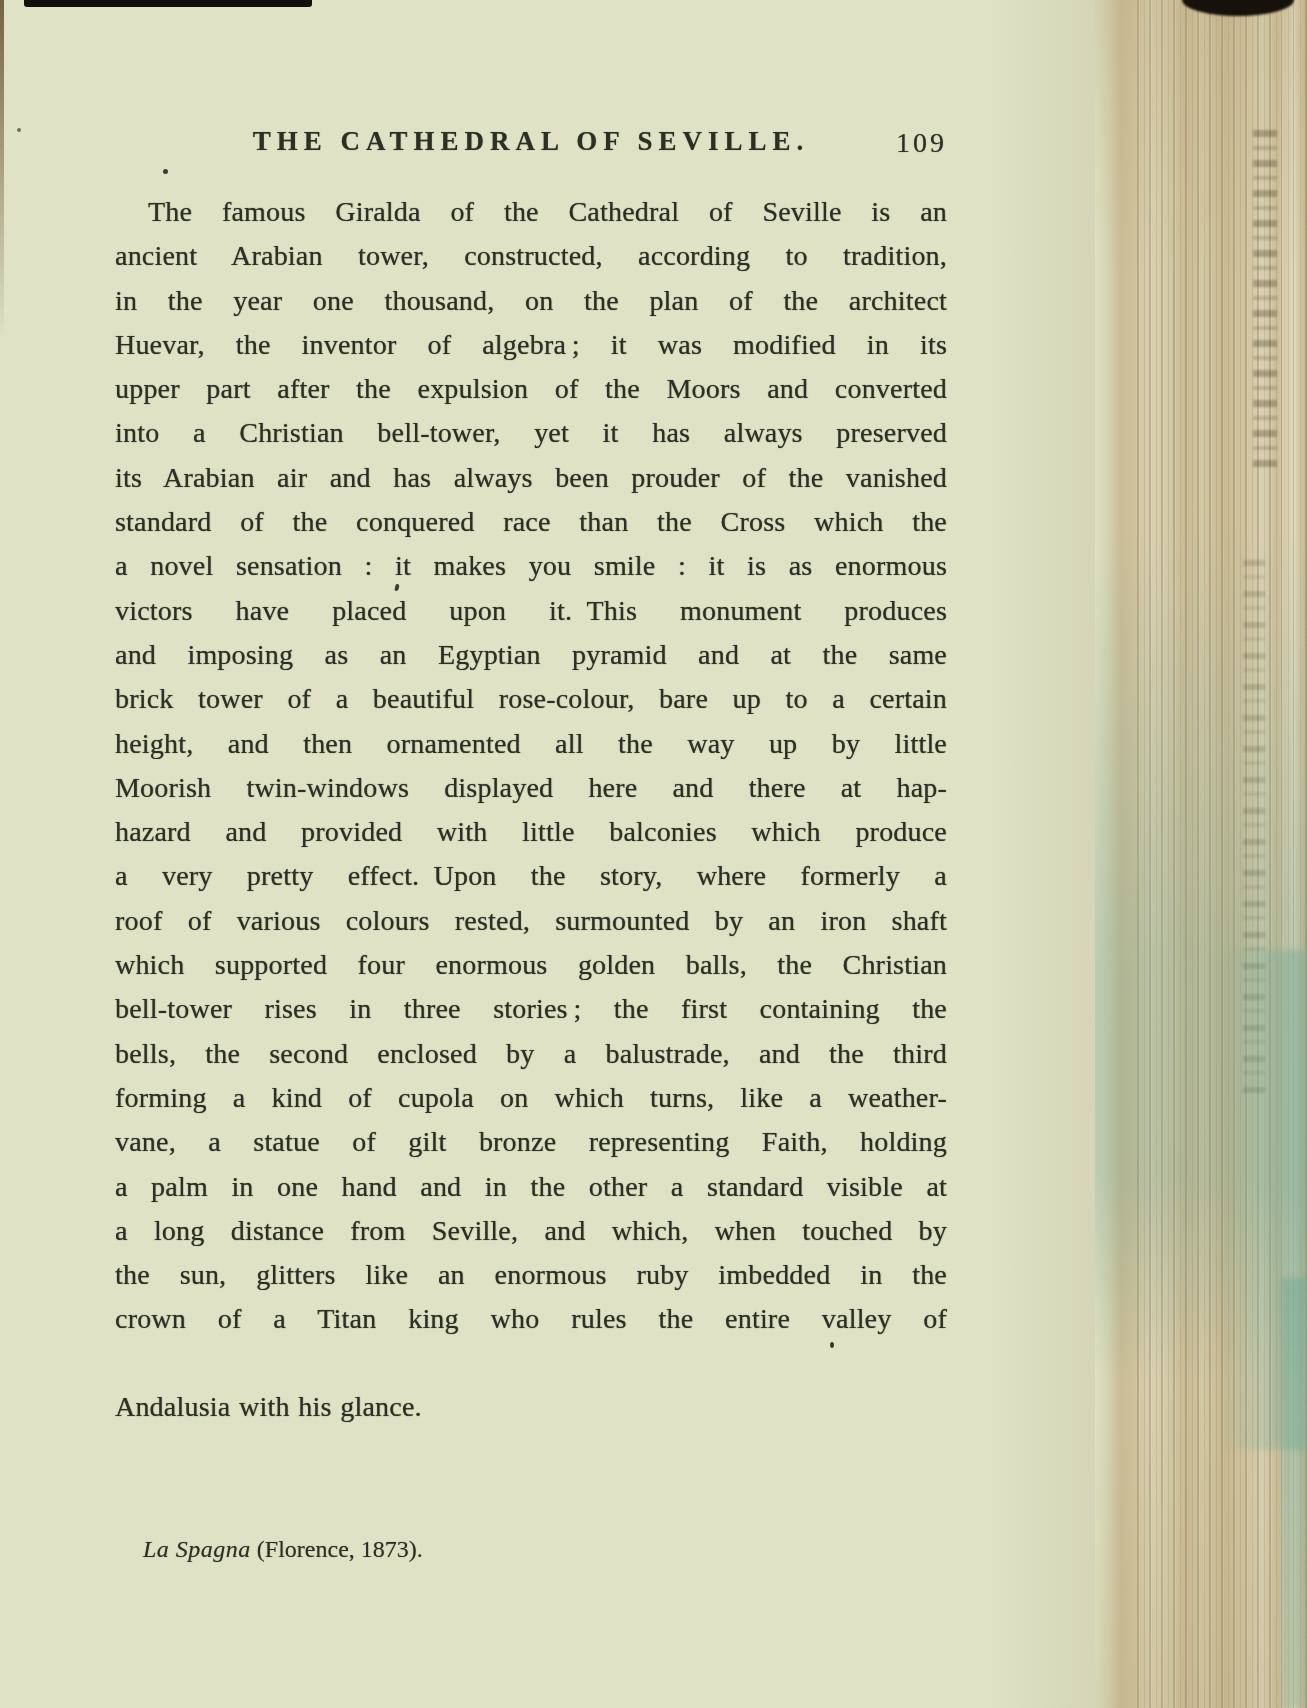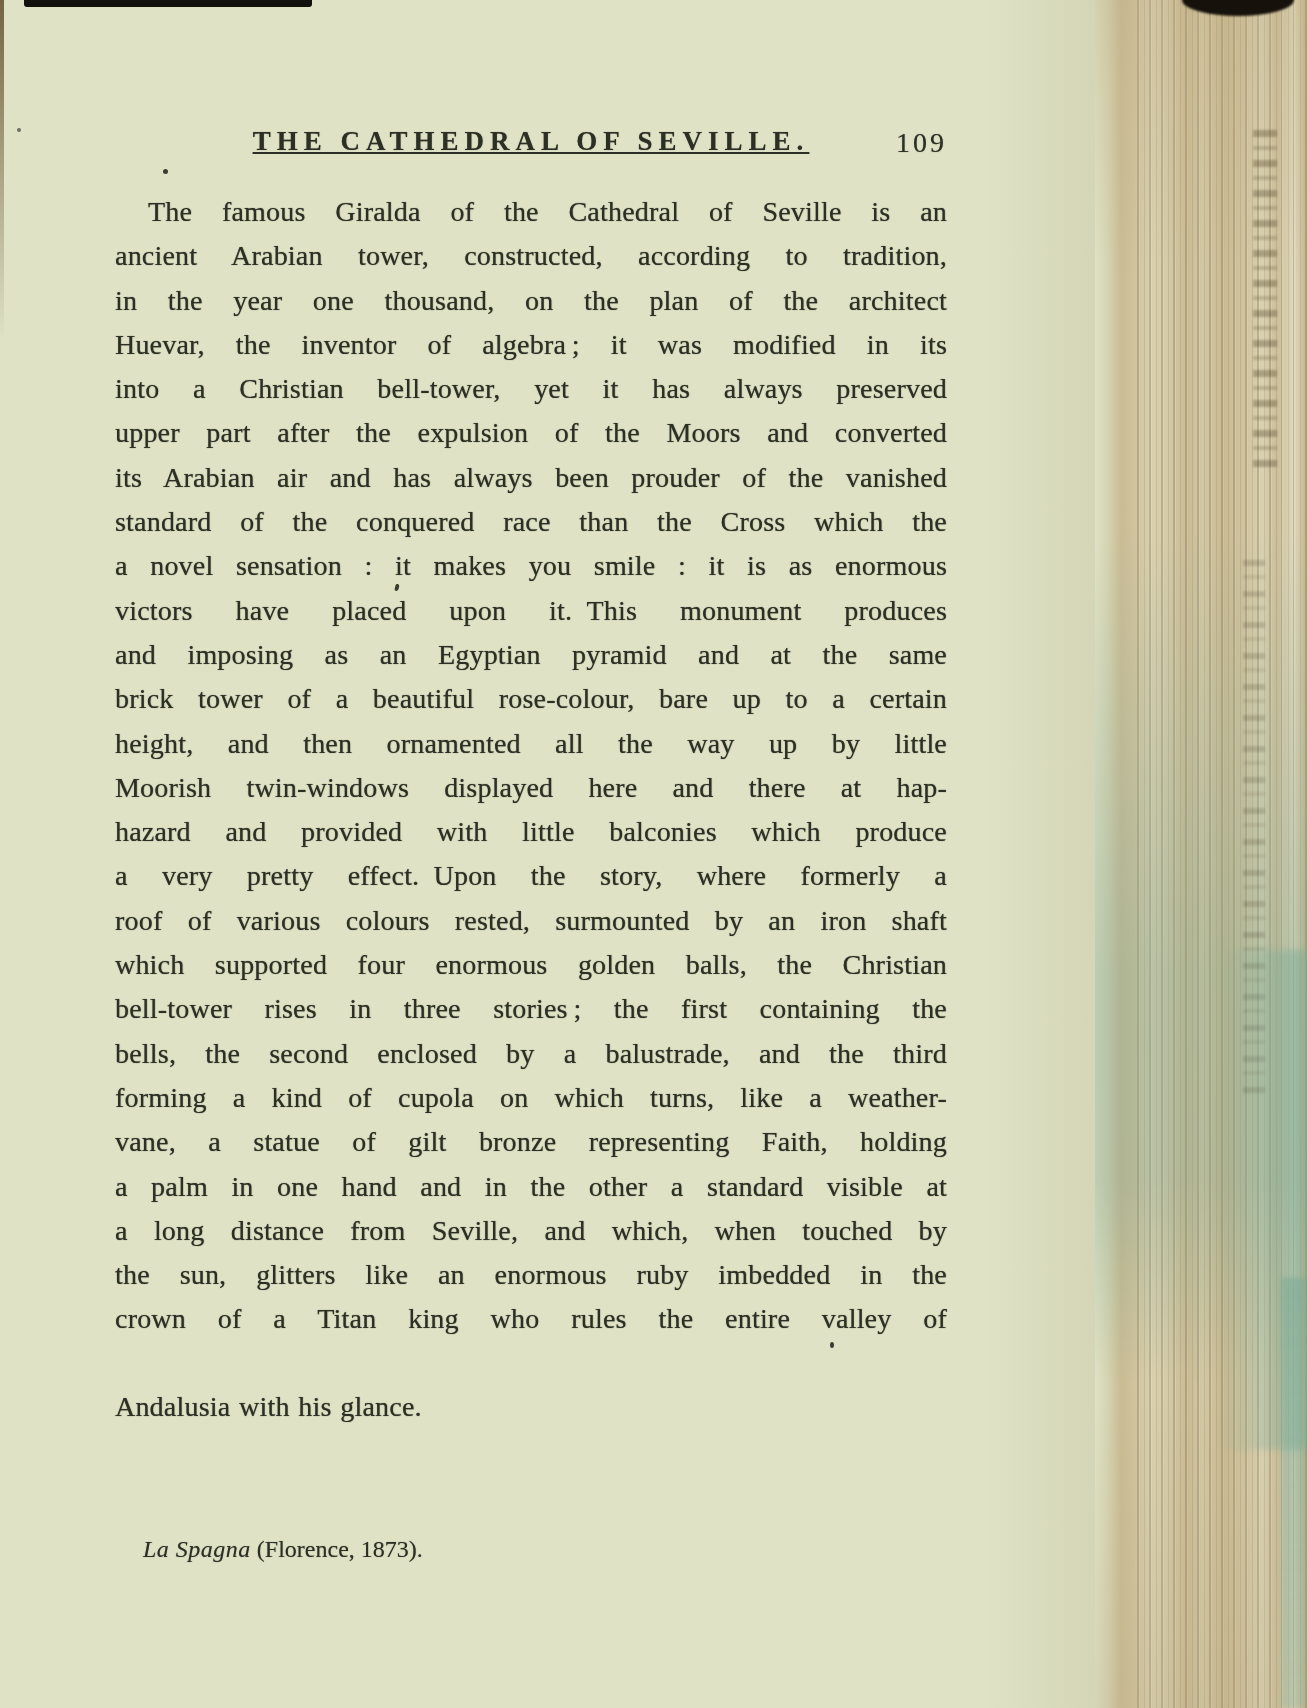--- a/index.html
+++ b/index.html
@@ -103,21 +103,20 @@
     color: #2c3024;
   }
   .running-header {
     position: absolute; top: 126px; left: 0; width: 100%; height: 42px;
     text-align: center;
   }
   .running-title {
     font-size: 27px; font-weight: bold; letter-spacing: 6px;
     text-shadow: 0 0 1px rgba(44,48,36,0.55);
     white-space: nowrap;
-    text-decoration: underline;
   }
   .page-number {
     position: absolute; right: 0; top: 1px;
     font-size: 28px; letter-spacing: 3px;
     text-shadow: 0 0 1px rgba(44,48,36,0.5);
     text-align: center;
   }
   .bodytext {
     position: absolute; top: 190px; left: 0; width: 100%;
     font-size: 28px;
@@ -157,22 +156,22 @@
     <div class="running-header">
       <span class="running-title">THE CATHEDRAL OF SEVILLE.</span>
       <span class="page-number">109</span>
     </div>
 
     <div class="bodytext">
       <div class="line indent">The famous Giralda of the Cathedral of Seville is an</div>
       <div class="line">ancient Arabian tower, constructed, according to tradition,</div>
       <div class="line">in the year one thousand, on the plan of the architect</div>
       <div class="line">Huevar, the inventor of algebra ; it was modified in its</div>
+      <div class="line">upper part after the expulsion of the Moors and converted</div>
       <div class="line">into a Christian bell-tower, yet it has always preserved</div>
-      <div class="line">upper part after the expulsion of the Moors and converted</div>
       <div class="line">its Arabian air and has always been prouder of the vanished</div>
       <div class="line">standard of the conquered race than the Cross which the</div>
       <div class="line">a novel sensation : it makes you smile : it is as enormous</div>
       <div class="line">victors have placed upon it. This monument produces</div>
       <div class="line">and imposing as an Egyptian pyramid and at the same</div>
       <div class="line">brick tower of a beautiful rose-colour, bare up to a certain</div>
       <div class="line">height, and then ornamented all the way up by little</div>
       <div class="line">Moorish twin-windows displayed here and there at hap-</div>
       <div class="line">hazard and provided with little balconies which produce</div>
       <div class="line">a very pretty effect. Upon the story, where formerly a</div>

